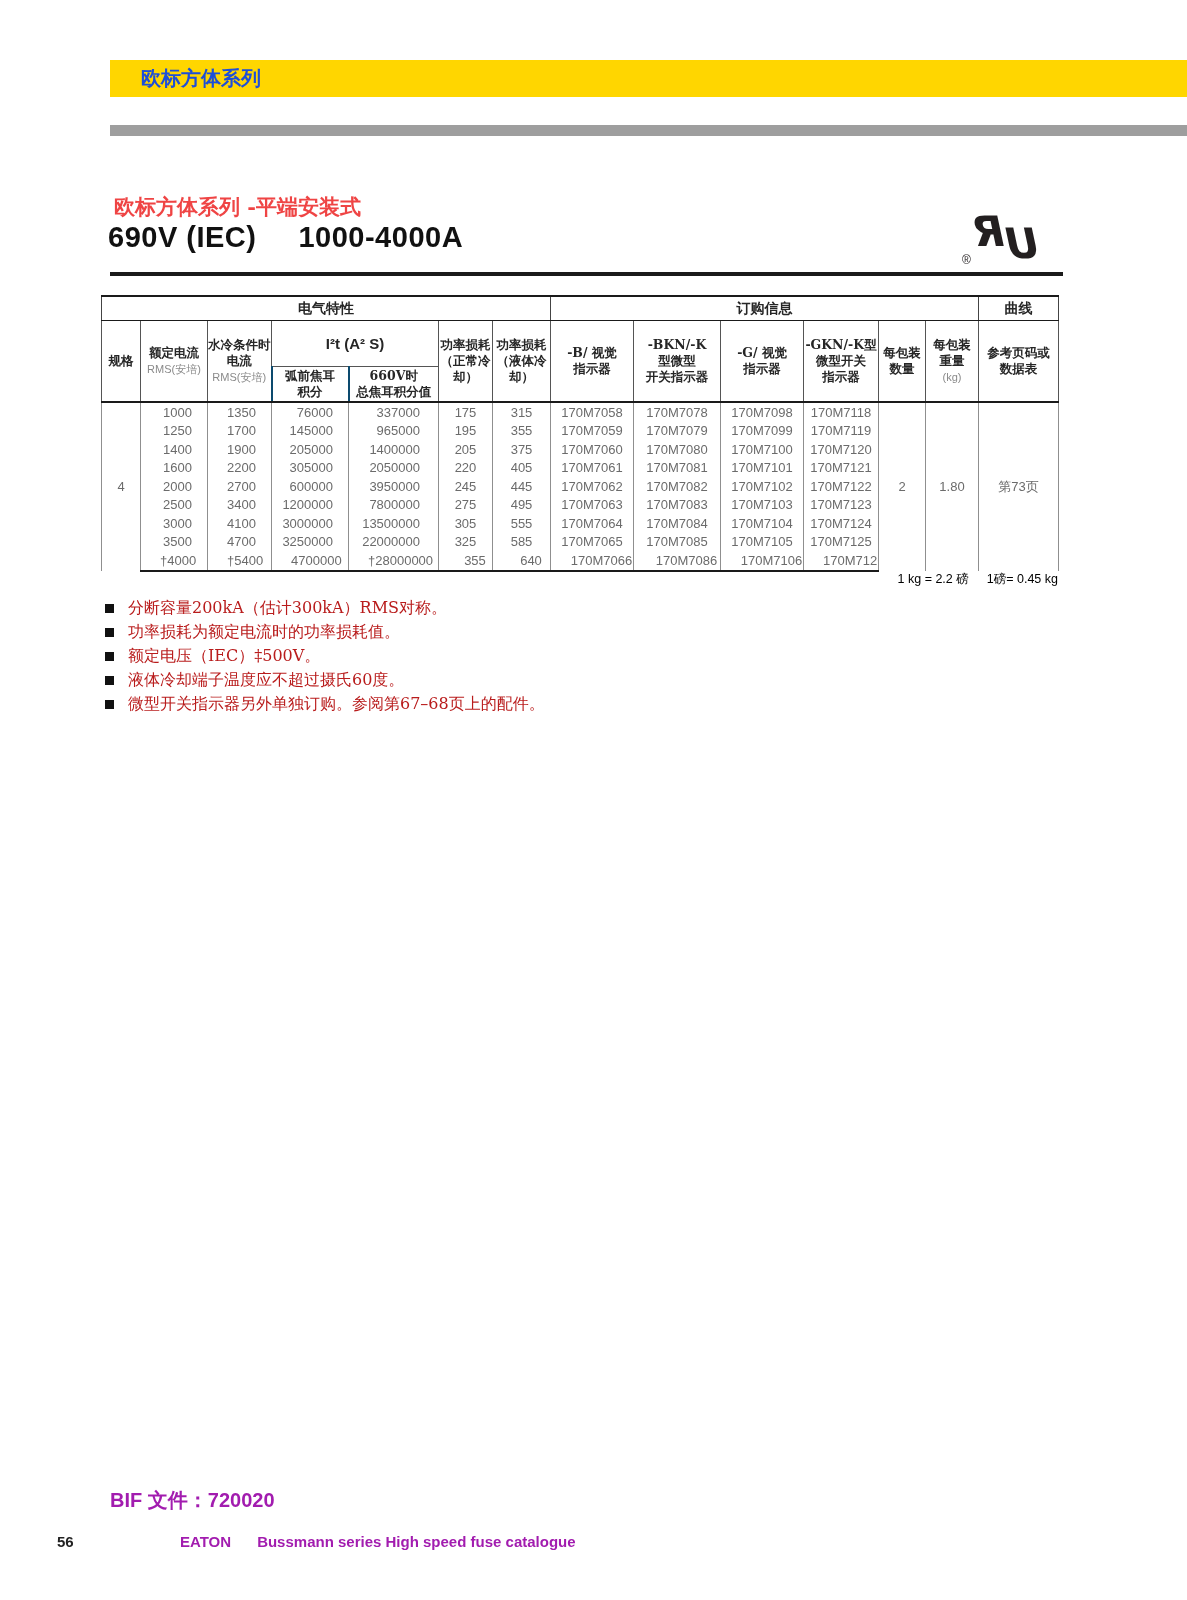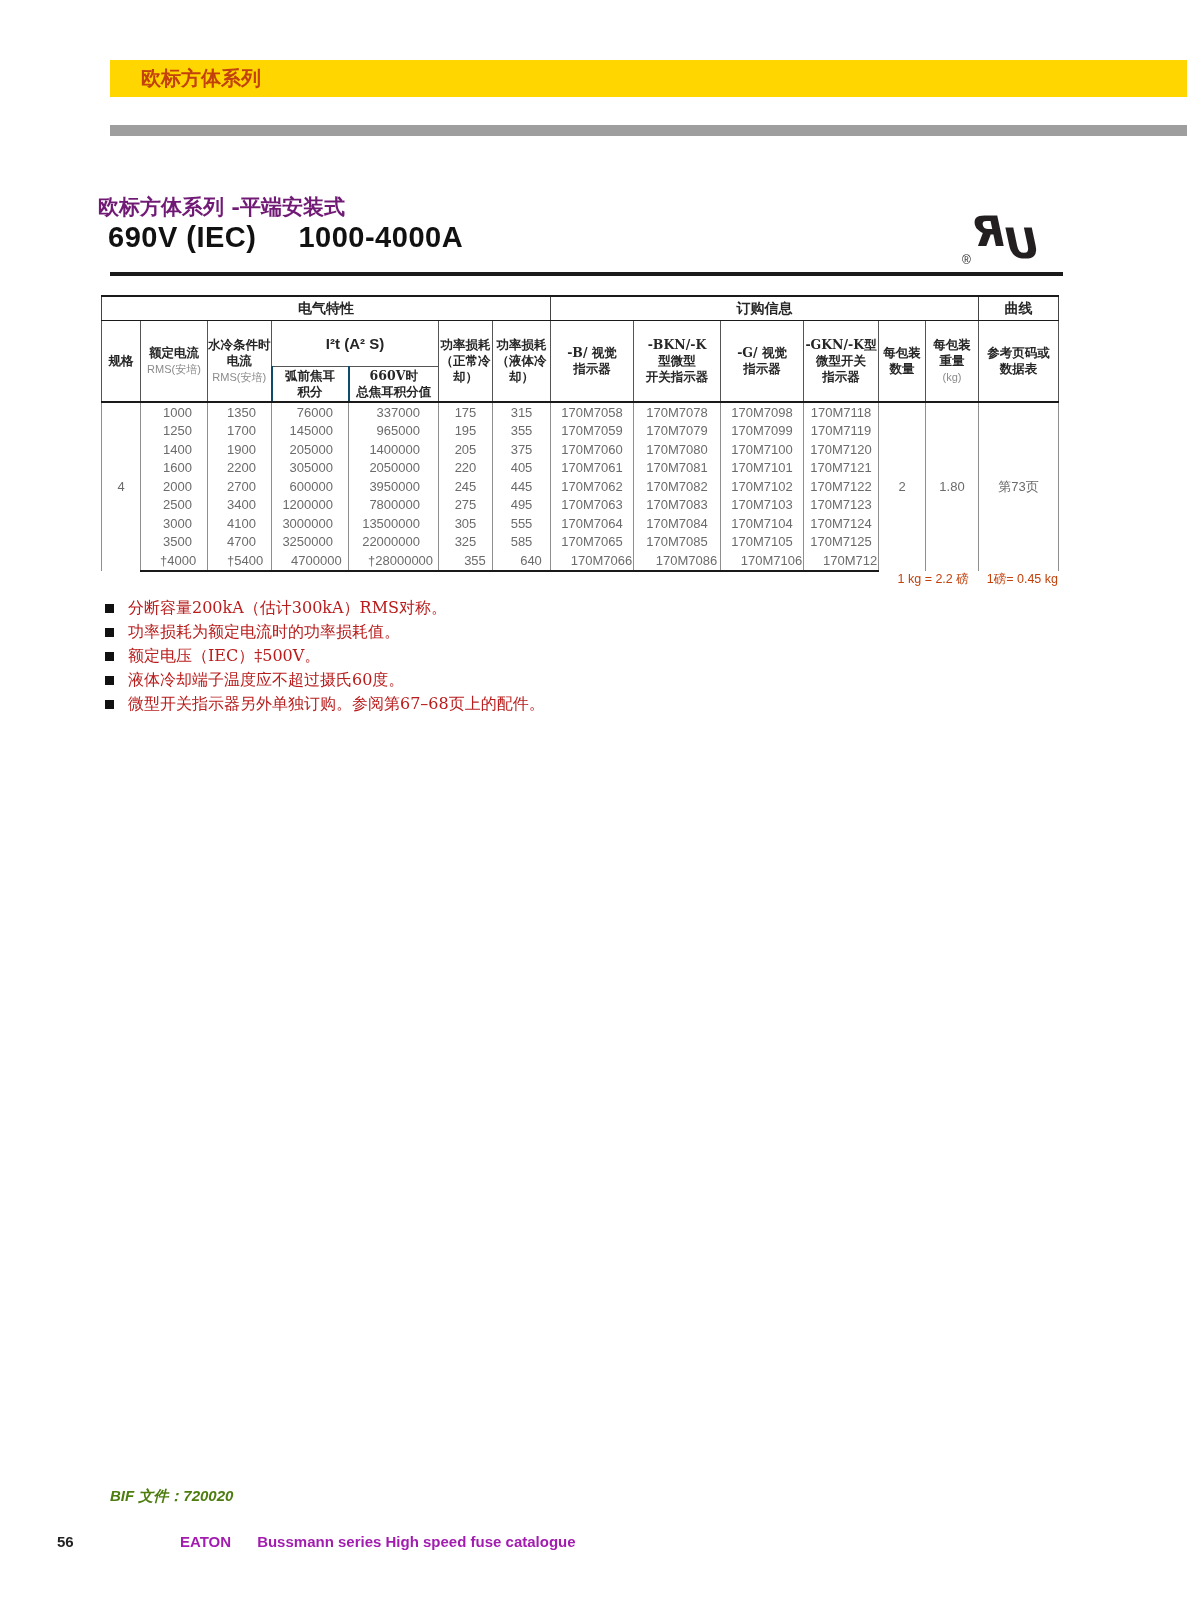--- a/index.html
+++ b/index.html
@@ -1,27 +1,27 @@
 <!DOCTYPE html>
 <html><head>
 <meta charset="utf-8">
 <style>
   html,body{margin:0;padding:0;background:#e8e8e8;}
   #page{position:relative;width:1187px;height:1600px;background:#ffffff;margin:0 auto;
         font-family:"Liberation Sans","DejaVu Sans",sans-serif;color:#1a1a1a;overflow:hidden;}
 
   
   .banner{position:absolute;left:110px;top:60px;right:0;height:37px;background:#FFD600;}
-  .banner span{display:inline-block;margin-left:31px;line-height:37px;font-size:20px;font-weight:bold;color:#c2410c;
+  .banner span{display:inline-block;margin-left:31px;line-height:37px;font-size:20px;font-weight:bold;color:#1d4ed8;
                font-family:"DejaVu Sans","Liberation Sans",sans-serif;}
   .graybar{position:absolute;left:110px;top:125px;right:0;height:11px;background:#9E9E9E;}
 
   
-  .title1{position:absolute;left:98px;top:193px;font-family:"DejaVu Serif","Liberation Serif",serif;
-          font-weight:bold;font-size:21px;color:#701a75;}
+  .title1{position:absolute;left:114px;top:193px;font-family:"DejaVu Serif","Liberation Serif",serif;
+          font-weight:bold;font-size:21px;color:#ef4444;}
   .title2{position:absolute;left:108px;top:221px;font-size:29px;font-weight:bold;letter-spacing:.5px;color:#111;
           font-family:"Liberation Sans","DejaVu Sans",sans-serif;}
   .title2 .rng{margin-left:42px;}
   .rule{position:absolute;left:110px;top:272px;width:953px;height:4px;background:#1a1a1a;}
 
   
   .ul-mark{position:absolute;left:952px;top:202px;width:100px;height:70px;}
 
   
   .ftable{position:absolute;left:101px;top:295px;border-collapse:collapse;table-layout:fixed;width:957px;}
@@ -35,32 +35,32 @@
            font-family:"Liberation Sans","DejaVu Sans",sans-serif;}
   .hd2 th{height:34px;border-left:2px solid #0c4a6e;border-right:1px solid #555;border-bottom:2px solid #1a1a1a;}
   .sub{font-family:"Liberation Sans","DejaVu Sans",sans-serif;font-weight:normal;font-size:11px;color:#8a8a8a;}
   .ftable td{height:18.5px;font-size:13px;color:#6b6b6b;text-align:center;vertical-align:middle;
              border-left:1px solid #8f8f8f;border-right:1px solid #8f8f8f;
              font-family:"Liberation Sans","DejaVu Sans",sans-serif;}
   .ftable tr.last td{border-bottom:2px solid #1a1a1a;padding-left:19px;}
   td.rt{text-align:right;padding-right:15px;}
   td.rt2{text-align:right;padding-right:18px;}
 
-  .kgnote{position:absolute;left:101px;top:571px;width:957px;text-align:right;font-size:12.5px;color:#c2410c;}
+  .kgnote{position:absolute;left:101px;top:571px;width:957px;text-align:right;font-size:12.5px;color:#000000;}
   .kgnote .gap{display:inline-block;width:18px;}
 
   
   .notes{position:absolute;left:105px;top:599px;width:620px;}
   .note-row{display:flex;align-items:flex-start;margin-bottom:7px;}
   .sq{width:9px;height:9px;background:#111;margin-top:5px;flex:0 0 9px;}
   .note-row span.txt{margin-left:14px;font-family:"DejaVu Serif","Liberation Serif",serif;
                      font-size:16px;line-height:17px;color:#b91c1c;}
 
   
-  .bif{position:absolute;left:110px;top:1487px;font-size:15px;font-weight:bold;font-style:italic;color:#4d7c0f;}
+  .bif{position:absolute;left:110px;top:1487px;font-size:20px;font-weight:bold;color:#a21caf;}
   .pageno{position:absolute;left:57px;top:1533px;font-size:15px;font-weight:bold;color:#222;}
   .cat{position:absolute;left:180px;top:1533px;font-size:15px;font-weight:bold;color:#a21caf;}
   .cat .brand{margin-right:26px;}
 </style>
 </head>
 <body>
 
 <div id="page">
 
   <div class="banner">

